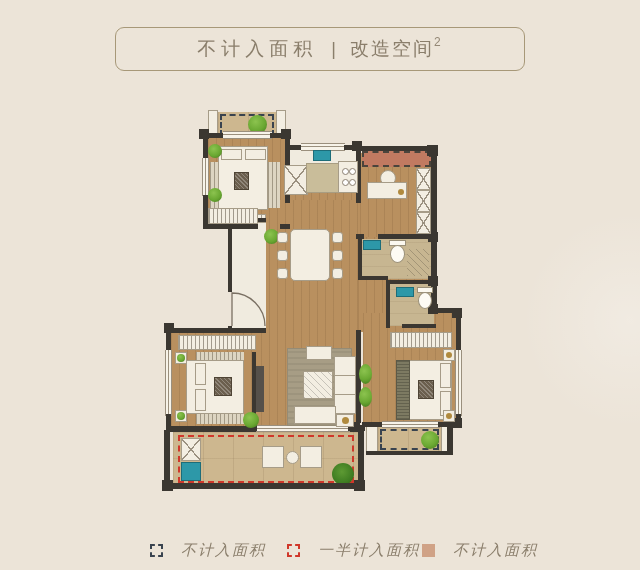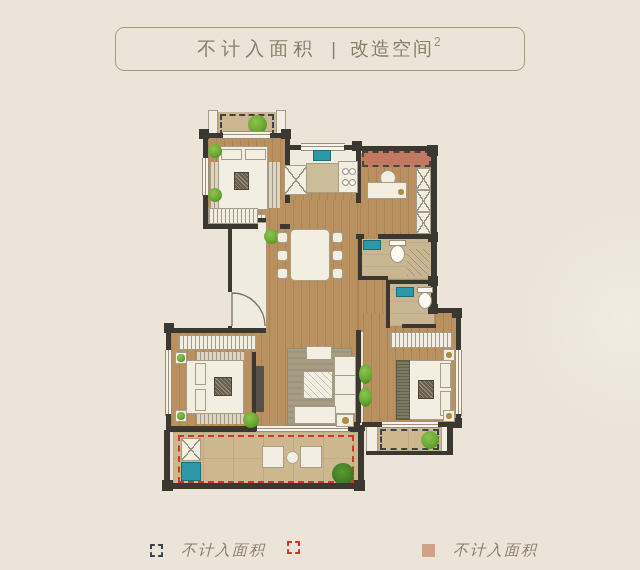--- a/index.html
+++ b/index.html
@@ -282,17 +282,18 @@
   <div class="abs golddot" style="left:446px;top:413px;width:6px;height:6px;"></div>
 
 </div>
 
 <div class="legend-item" style="left:150px;">
   <span class="sw navy"></span>
   <span class="legend-label">不计入面积</span>
 </div>
 <div class="legend-item" style="left:287px;">
   <span class="sw red"></span>
+  <span class="legend-label">一半计入面积</span>
 </div>
 <div class="legend-item" style="left:422px;">
   <span class="sw salmonfill"></span>
   <span class="legend-label">不计入面积</span>
 </div>
 
 </body></html>

